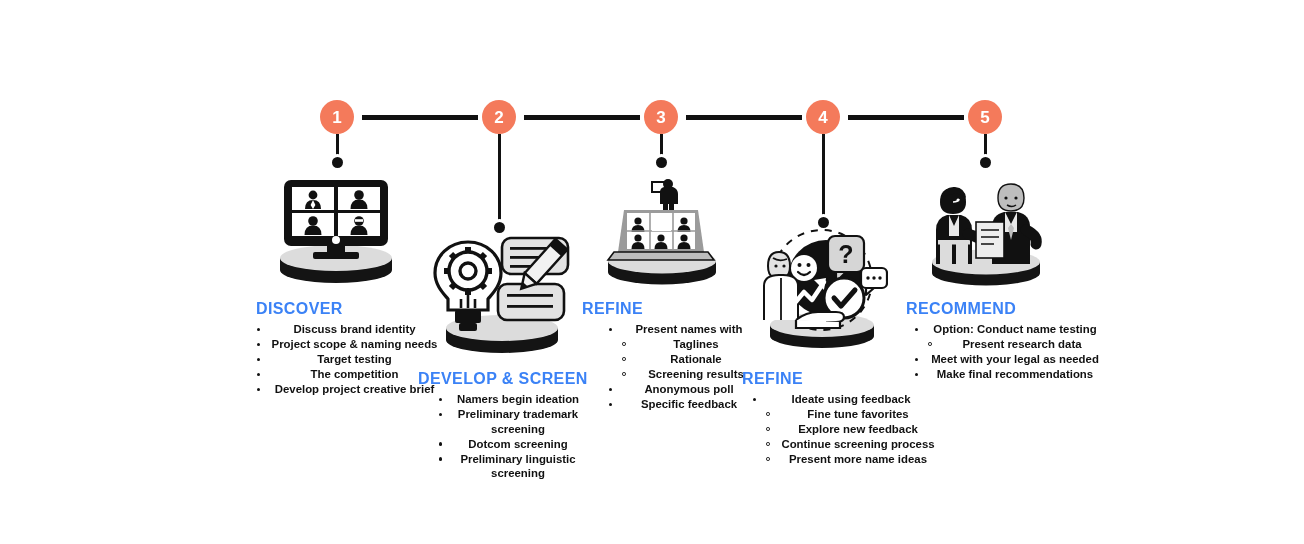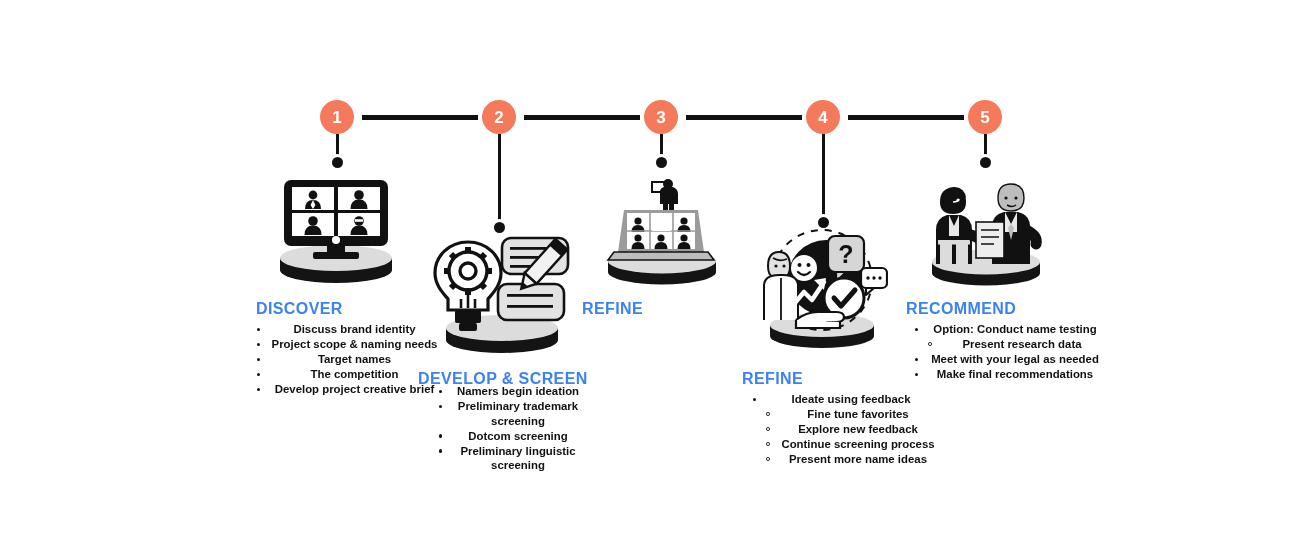--- a/index.html
+++ b/index.html
@@ -194,21 +194,21 @@
         <path d="M78.5 57 q0-9.5 8.5-9.5 q8.5 0 8.5 9.5 z" fill="#111"></path>
       </svg>
     </div>
 
     <div class="stage-title" style="left:256px; top:300px; width:160px;">DISCOVER</div>
 
     <div class="bullets" style="left:256px; top:322px; width:185px;">
       <ul>
         <li class="lvl1">Discuss brand identity</li>
         <li class="lvl1">Project scope &amp; naming needs</li>
-        <li class="lvl1">Target names</li>
+        <li class="lvl1">Target testing</li>
         <li class="lvl1">The competition</li>
         <li class="lvl1">Develop project creative brief</li>
       </ul>
     </div>
   </div>
 
   <div class="stage" style="left:0; top:0; width:1304px; height:380px;">
 
     <div class="icon-wrap" style="left:428px; top:228px; width:148px; height:128px;">
       <svg width="148" height="128" viewBox="0 0 148 128">
@@ -250,21 +250,21 @@
             <line x1="-13.4" y1="13.4" x2="-17" y2="17"></line>
             <line x1="-19" y1="0" x2="-24" y2="0"></line>
             <line x1="-13.4" y1="-13.4" x2="-17" y2="-17"></line>
           </g>
         </g>
       </svg>
     </div>
 
     <div class="stage-title" style="left:418px; top:370px; width:176px;">DEVELOP &amp; SCREEN</div>
 
-    <div class="bullets" style="left:438px; top:384px; width:148px;">
+    <div class="bullets" style="left:438px; top:392px; width:148px;">
       <ul>
         <li class="lvl1">Namers begin ideation</li>
         <li class="lvl1">Preliminary trademark screening</li>
         <li class="lvl1">Dotcom screening</li>
         <li class="lvl1">Preliminary linguistic screening</li>
       </ul>
     </div>
   </div>
 
   <div class="stage" style="left:0; top:0; width:1304px; height:544px;">
@@ -304,20 +304,30 @@
         <path d="M27 55 L95 55 M50 55 L50 73 M73 55 L73 73 M50 37 L50 55 M73 37 L73 55" stroke="#9B9B9B" stroke-width="1.6" fill="none"></path>
 
         <rect x="52" y="37" width="19" height="18" fill="#fff"></rect>
 
         <path d="M14 76 L108 76 L114 84 L8 84 Z" fill="#BDBDBD" stroke="#111" stroke-width="1.6"></path>
       </svg>
     </div>
 
     <div class="stage-title" style="left:582px; top:300px; width:160px;">REFINE</div>
 
+    <div class="bullets" style="left:608px; top:322px; width:150px;">
+      <ul>
+        <li class="lvl1">Present names with</li>
+        <li class="lvl2">Taglines</li>
+        <li class="lvl2">Rationale</li>
+        <li class="lvl2">Screening results</li>
+        <li class="lvl1">Anonymous poll</li>
+        <li class="lvl1">Specific feedback</li>
+      </ul>
+    </div>
   </div>
 
   <div class="stage" style="left:0; top:0; width:1304px; height:544px;">
 
     <div class="icon-wrap" style="left:756px; top:224px; width:132px; height:130px;">
       <svg width="132" height="130" viewBox="0 0 132 130">
 
         <ellipse cx="66" cy="112" rx="52" ry="12" fill="#141414"></ellipse>
         <rect x="14" y="101" width="104" height="11" fill="#141414"></rect>
         <ellipse cx="66" cy="101" rx="52" ry="12" fill="#DCDCDC"></ellipse>

